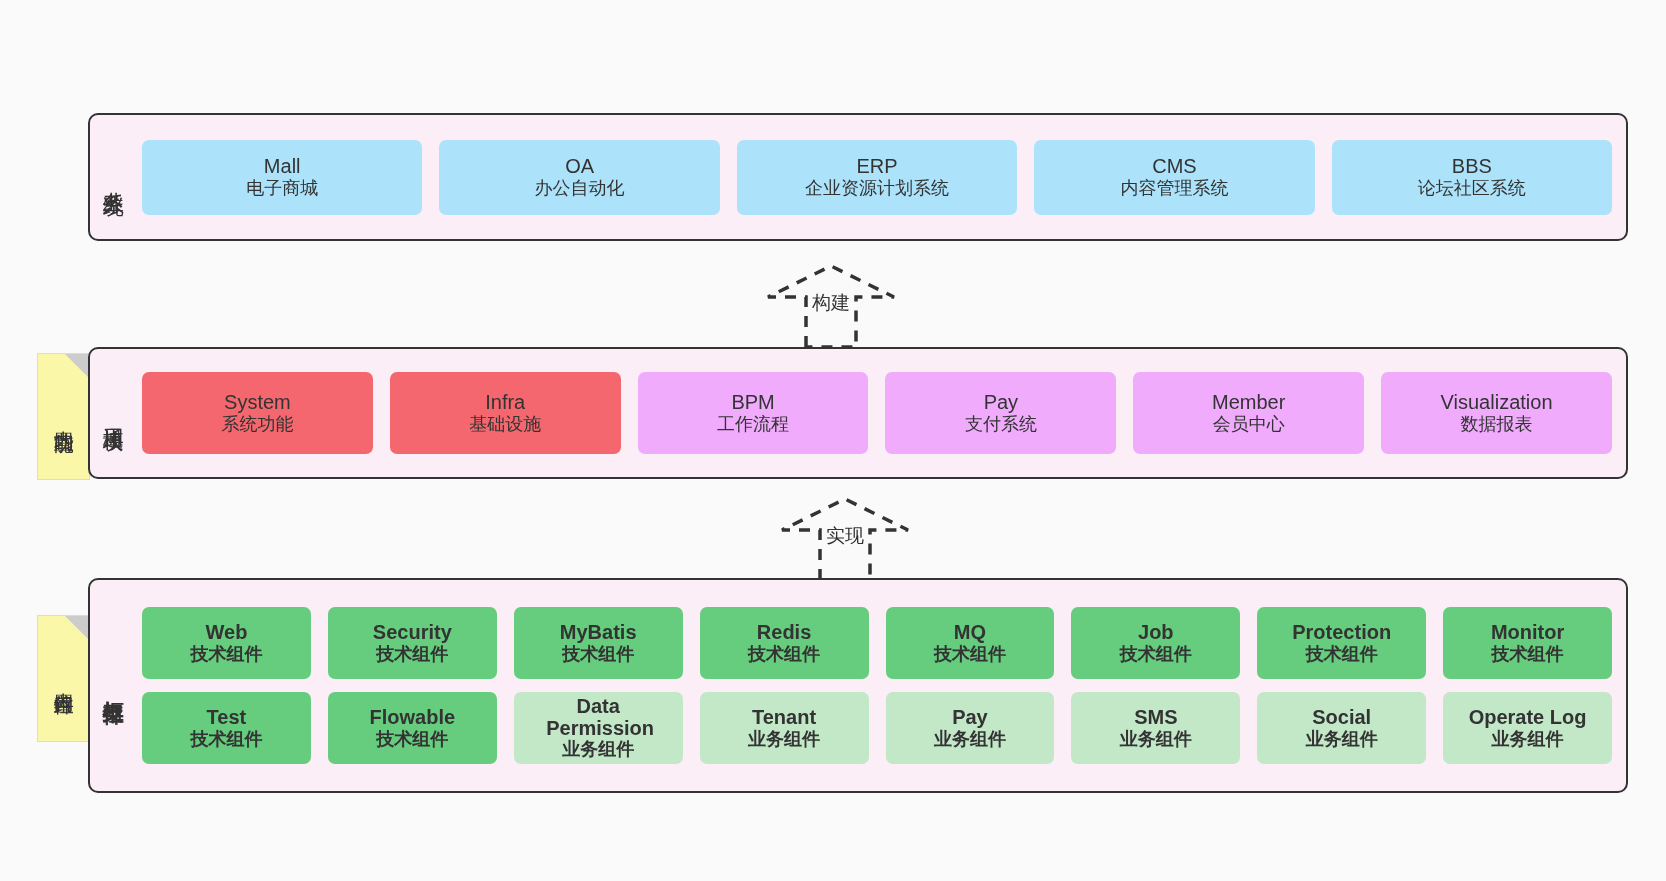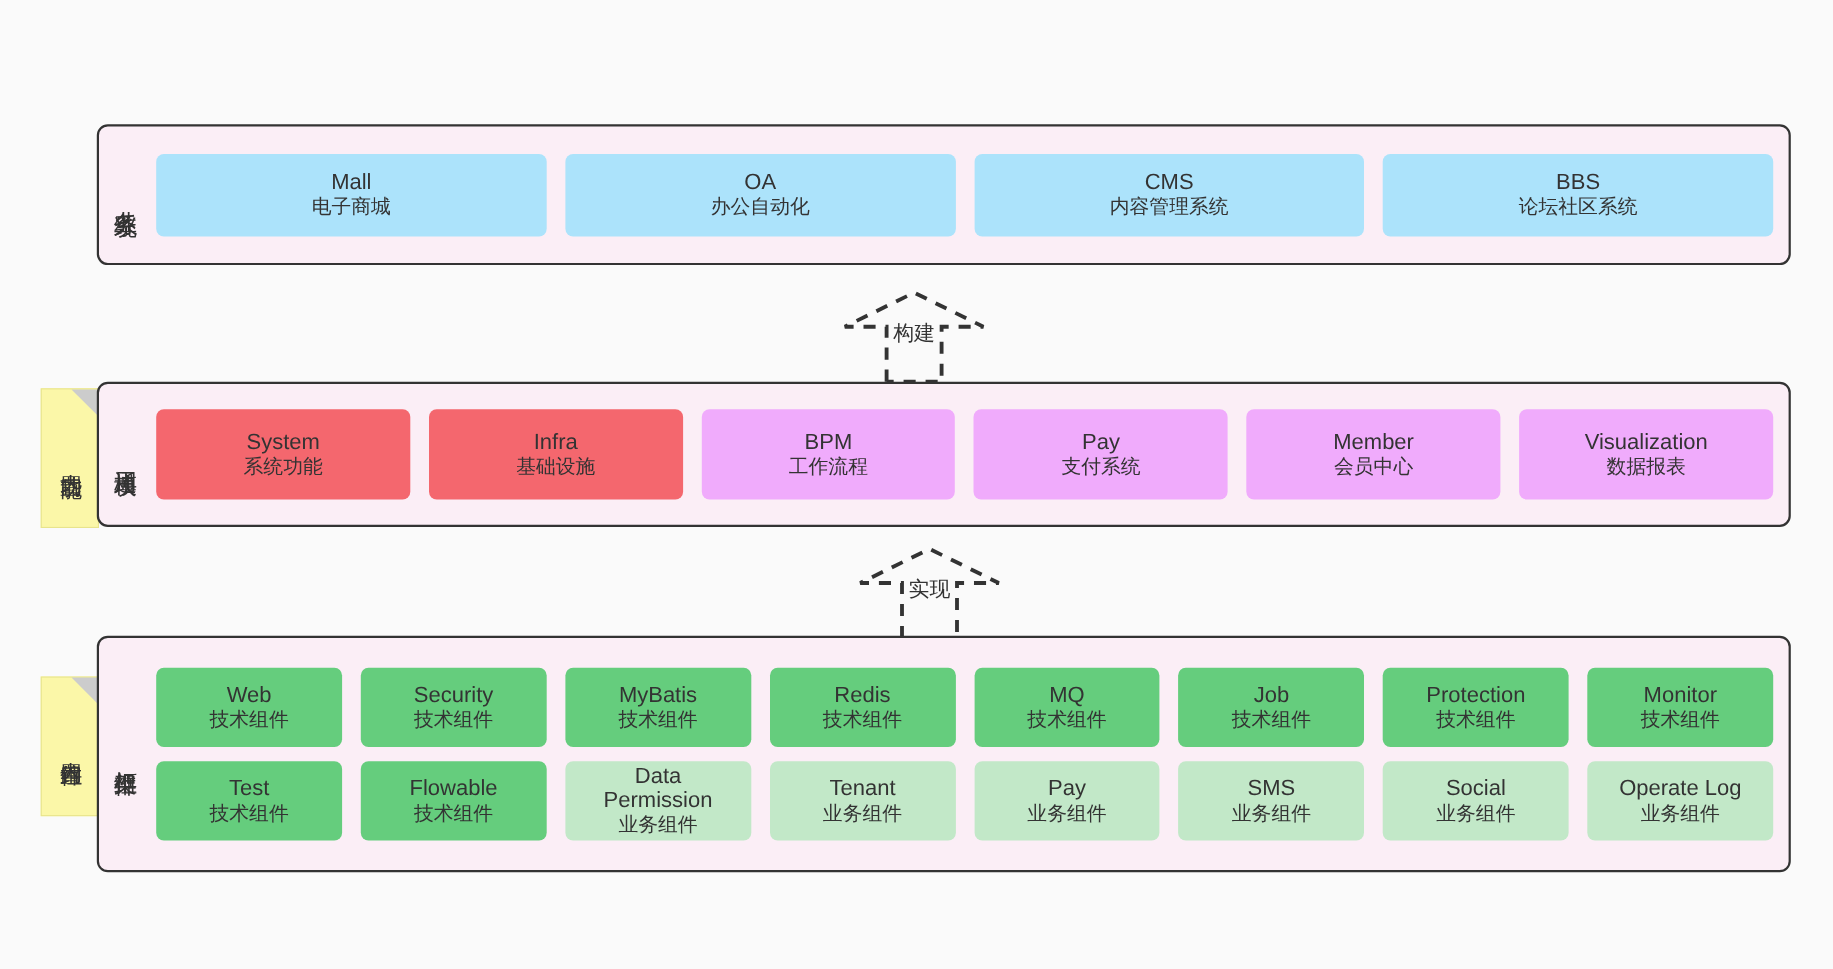--- a/index.html
+++ b/index.html
@@ -141,20 +141,24 @@
       <div class="row">
         <div class="card blue h-biz">
           <span class="t1">Mall</span>
           <span class="t2">电子商城</span>
         </div>
         <div class="card blue h-biz">
           <span class="t1">OA</span>
           <span class="t2">办公自动化</span>
         </div>
         <div class="card blue h-biz">
+          <span class="t1">ERP</span>
+          <span class="t2">企业资源计划系统</span>
+        </div>
+        <div class="card blue h-biz">
           <span class="t1">CMS</span>
           <span class="t2">内容管理系统</span>
         </div>
         <div class="card blue h-biz">
           <span class="t1">BBS</span>
           <span class="t2">论坛社区系统</span>
         </div>
       </div>
     </div>
   </div>
@@ -208,21 +212,21 @@
       <path d="M 50 85 L 50 35 L 12 35 L 75 4 L 138 35 L 100 35 L 100 85 L 50 85" fill="none" stroke="#333333" stroke-width="3.5" stroke-dasharray="11 9" stroke-linejoin="miter"></path>
     </svg>
     <span class="arrow-label" style="top:28px;">实现</span>
   </div>
 
   <div class="note" style="left:37px; top:615px; width:53px; height:127px;">
     <span class="fold"></span>
     <span>内置组件</span>
   </div>
 
-  <div class="layer" style="left:88px; top:578px; width:1540px; height:215px;">
+  <div class="layer" style="left:88px; top:578px; width:1540px; height:215px;font-weight:bold;">
     <div class="layer-title">框架组件</div>
     <div class="layer-body">
 
       <div class="row">
         <div class="card green h-frame">
           <span class="t1">Web</span>
           <span class="t2">技术组件</span>
         </div>
         <div class="card green h-frame">
           <span class="t1">Security</span>

